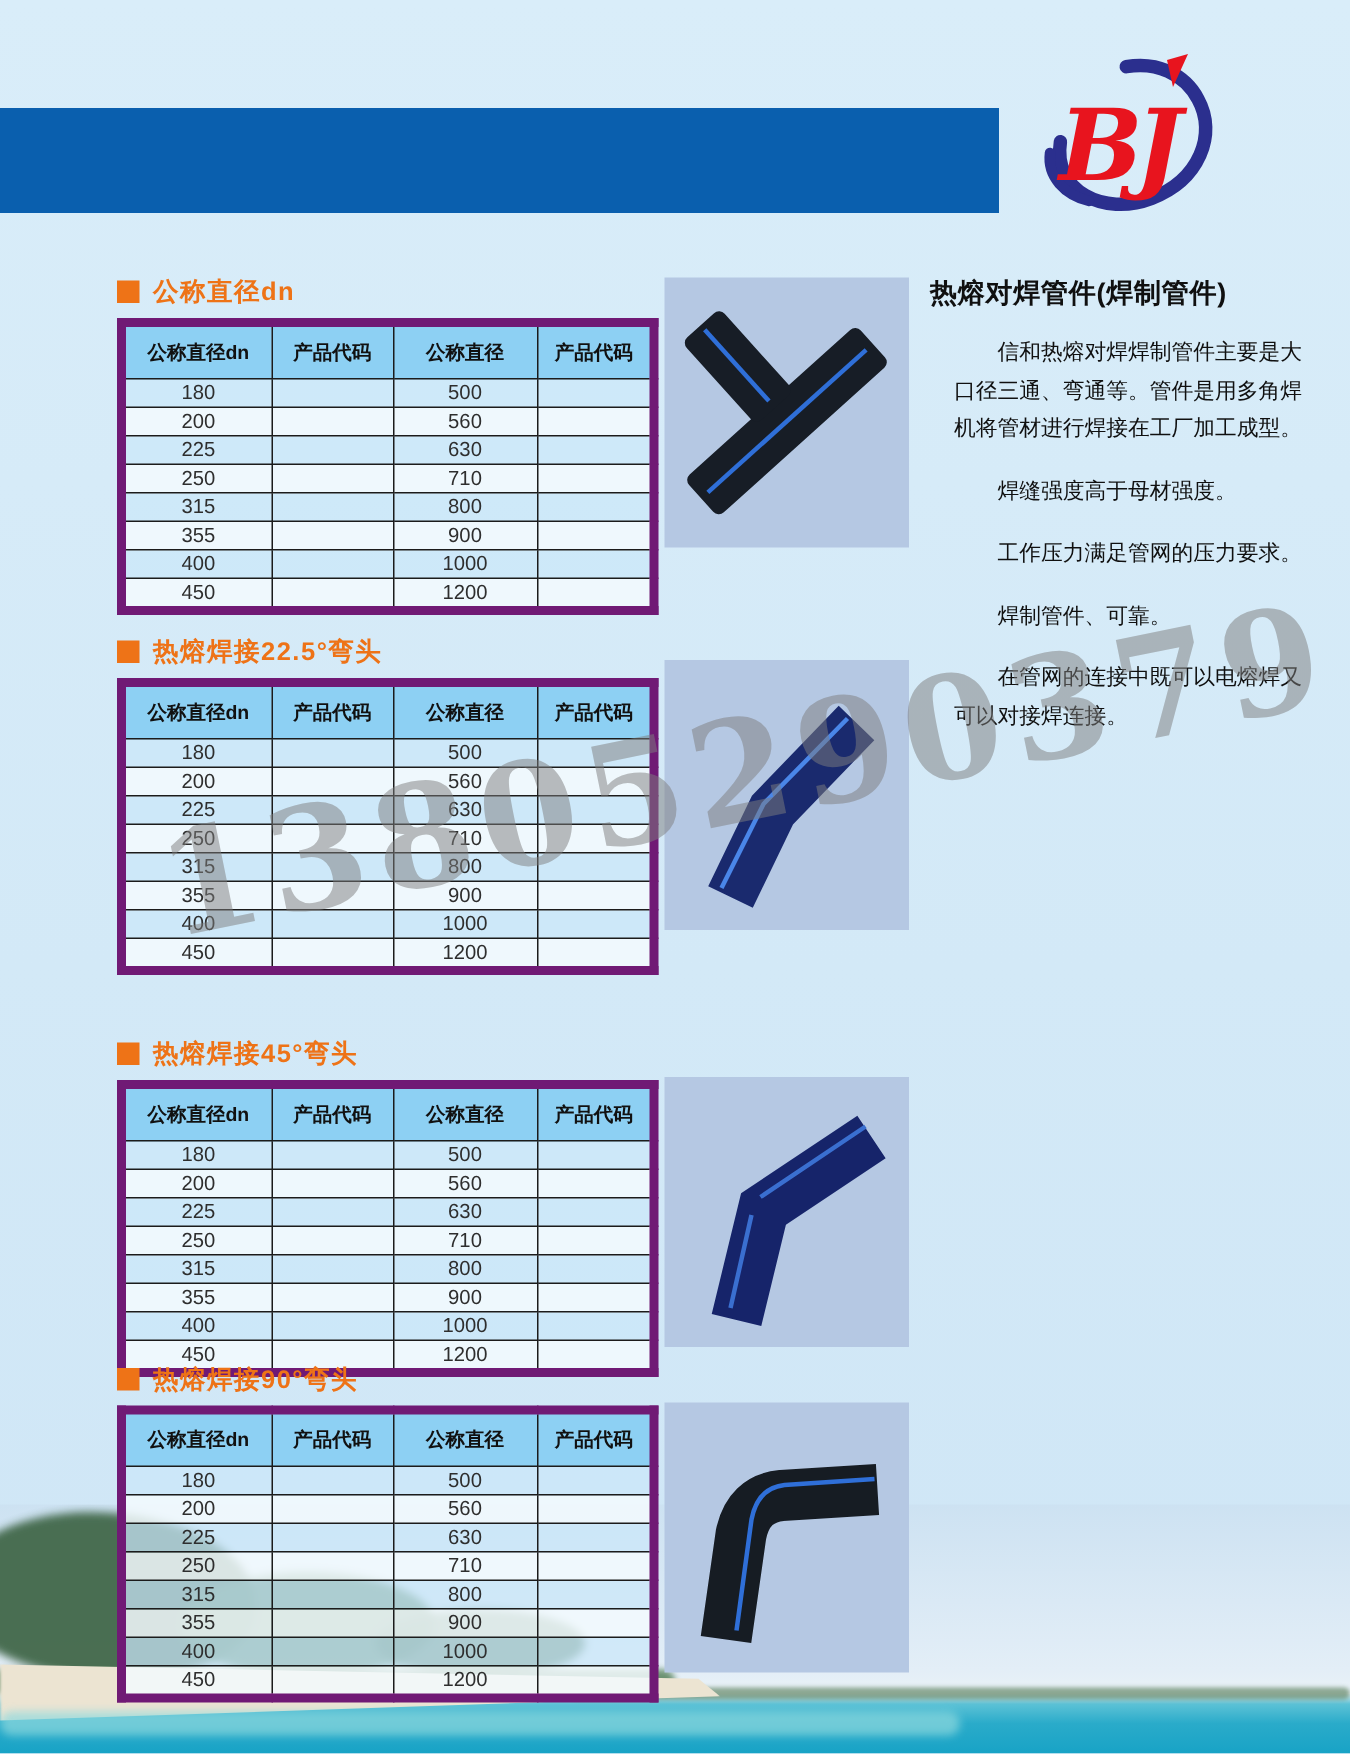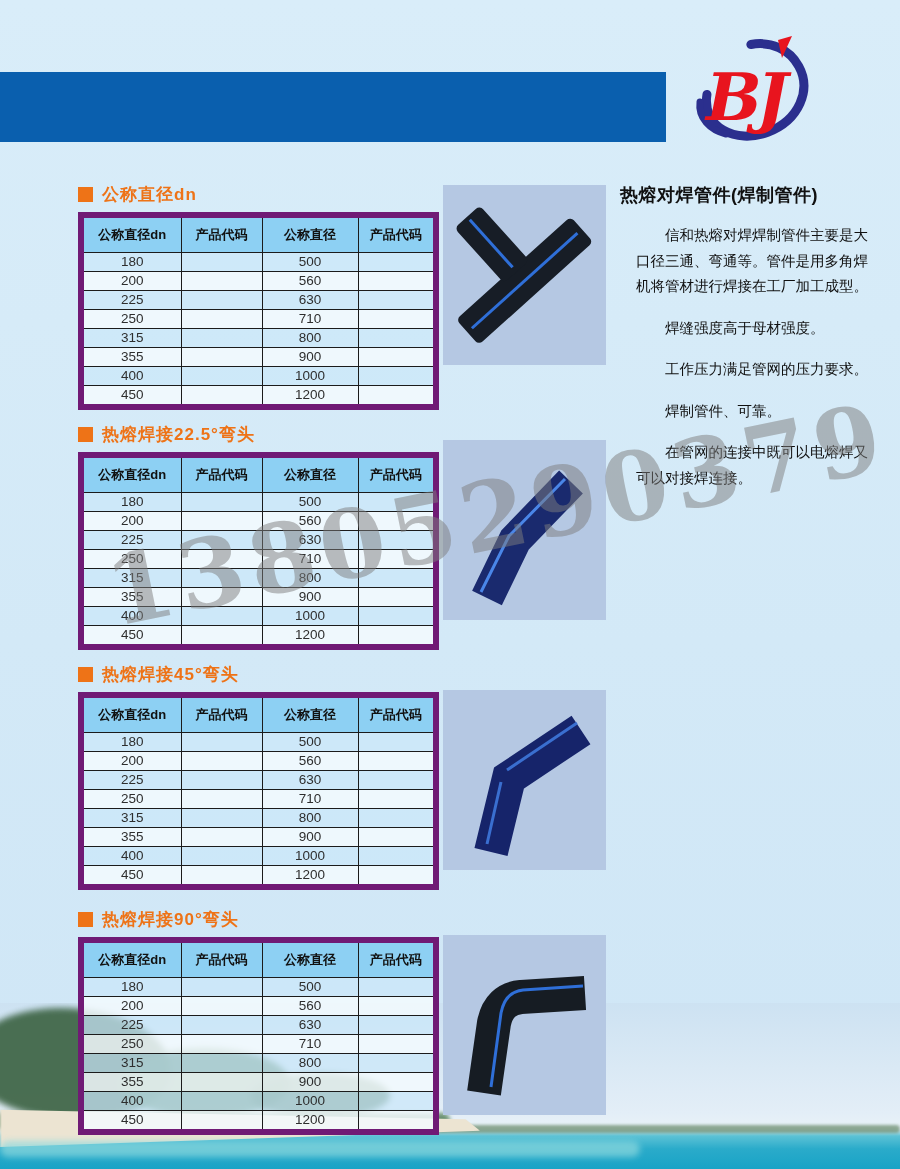--- a/index.html
+++ b/index.html
@@ -15,21 +15,21 @@
   .watermark{
     position:absolute;left:108px;top:538px;z-index:8;white-space:nowrap;
     font-family:"DejaVu Serif","Liberation Serif",serif;font-weight:bold;
     font-size:95px;letter-spacing:6px;color:#7e7e7e;opacity:.5;
     transform:rotate(-11.5deg);transform-origin:left center;pointer-events:none;
   }
   
   #sections .section{position:absolute;left:78px;width:540px;z-index:6;}
   #sections .section:nth-child(1){top:184px;}
   #sections .section:nth-child(2){top:424px;}
-  #sections .section:nth-child(3){top:664px;}
+  #sections .section:nth-child(3){top:692px;}
   #sections .section:nth-child(4){top:909px;}
   .sec-title{display:flex;align-items:center;gap:9px;height:20px;}
   .sq{width:15px;height:15px;background:#ee7317;flex:0 0 auto;}
   .sec-label{color:#ee7317;font-size:17px;font-weight:bold;letter-spacing:1px;}
   table.spec{
     border-collapse:collapse;margin-top:8px;width:355px;table-layout:fixed;
     border:6px solid #701a75;background:transparent;
   }
   table.spec col:nth-child(1){width:100px;}
   table.spec col:nth-child(2){width:81px;}

